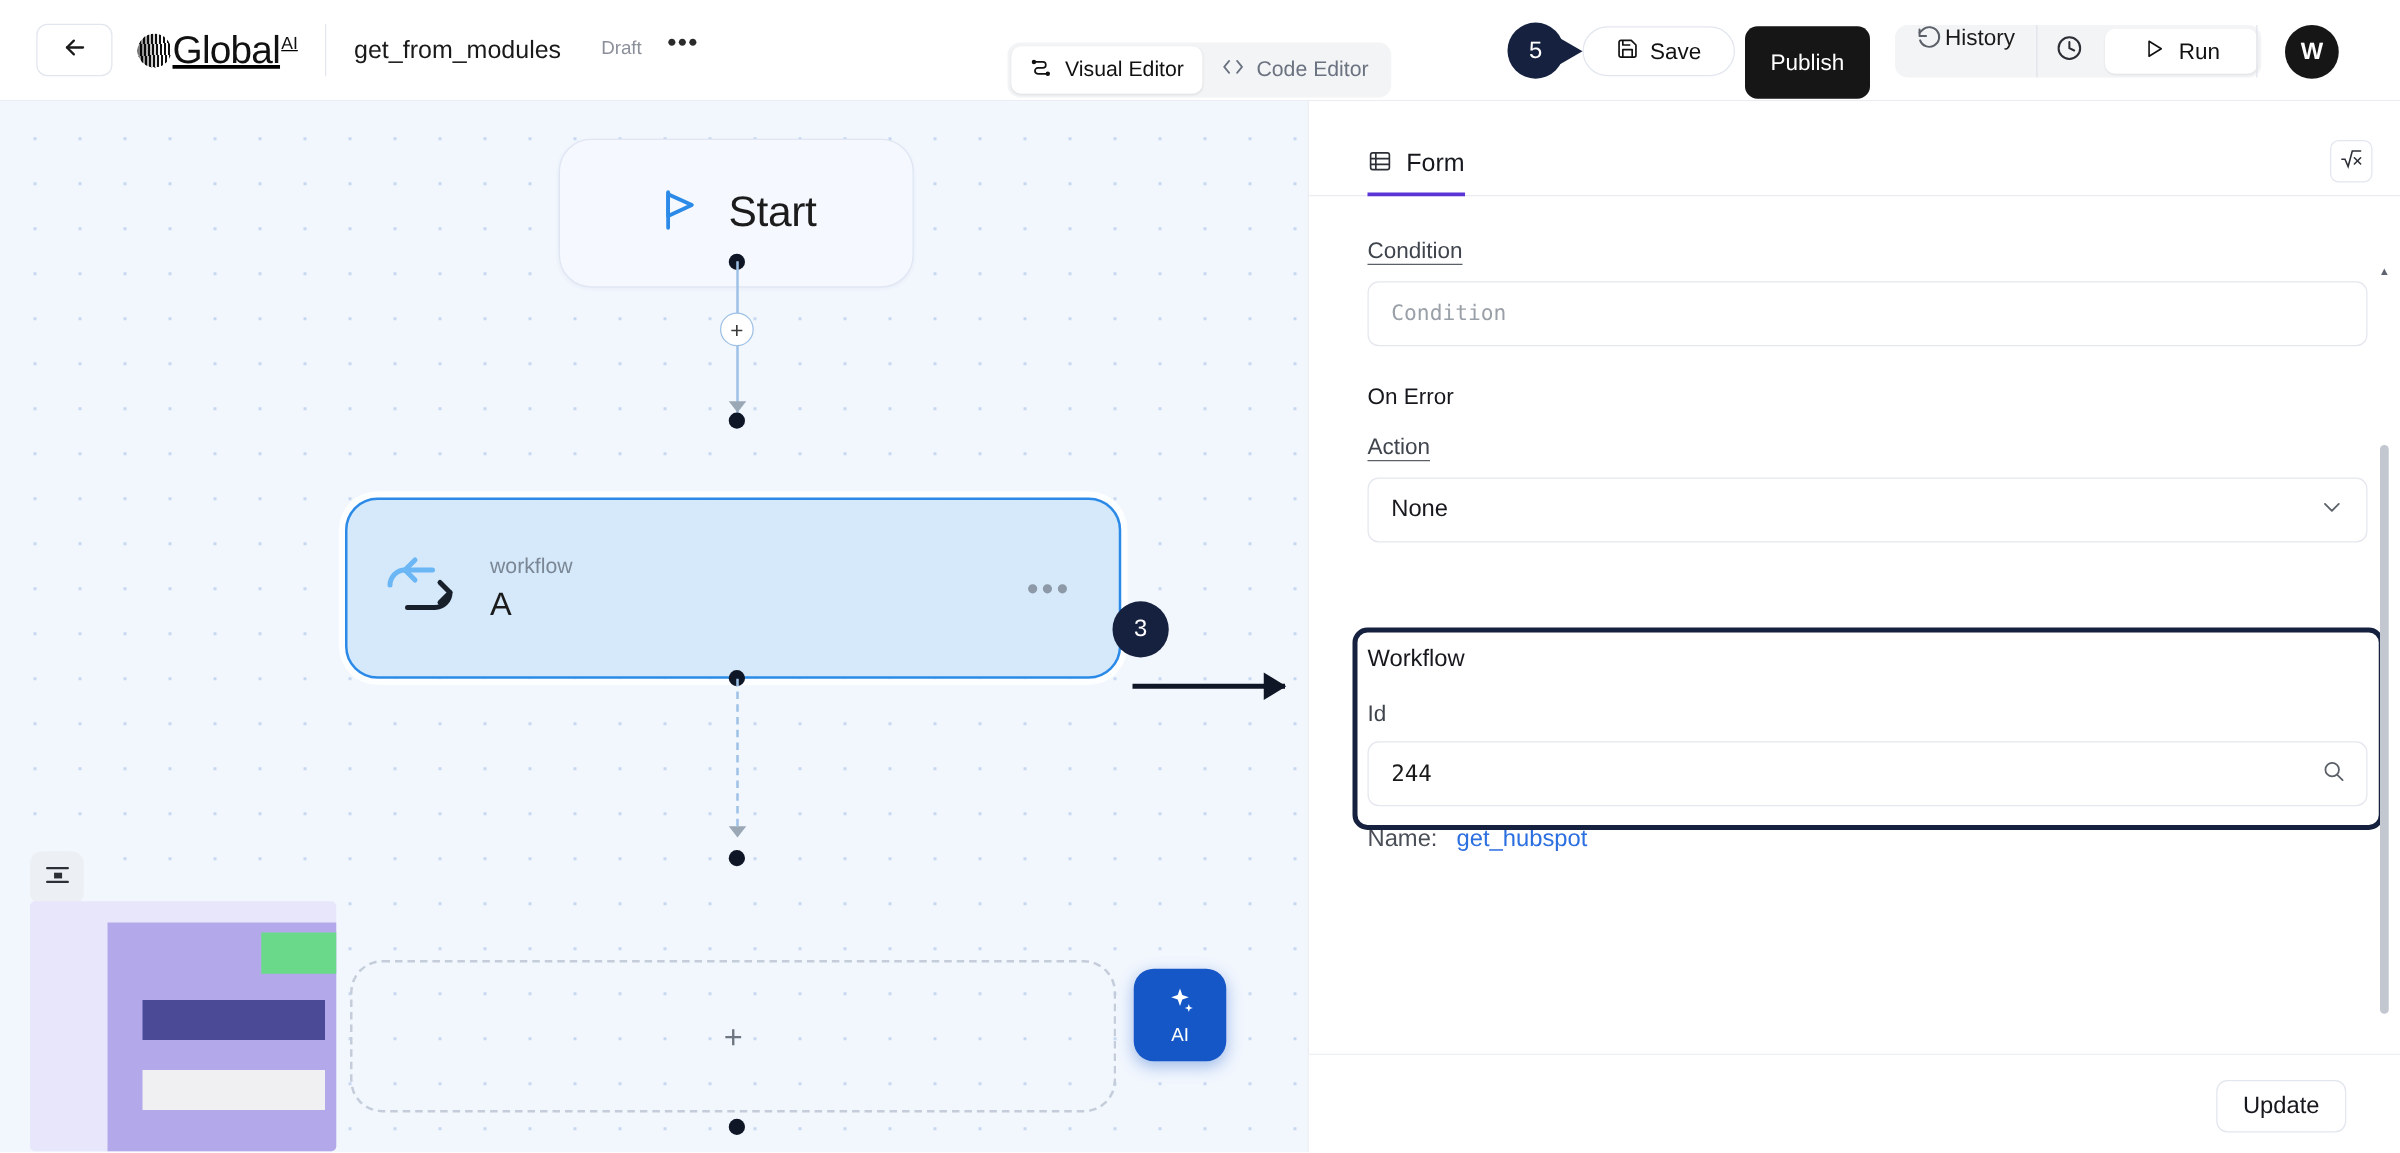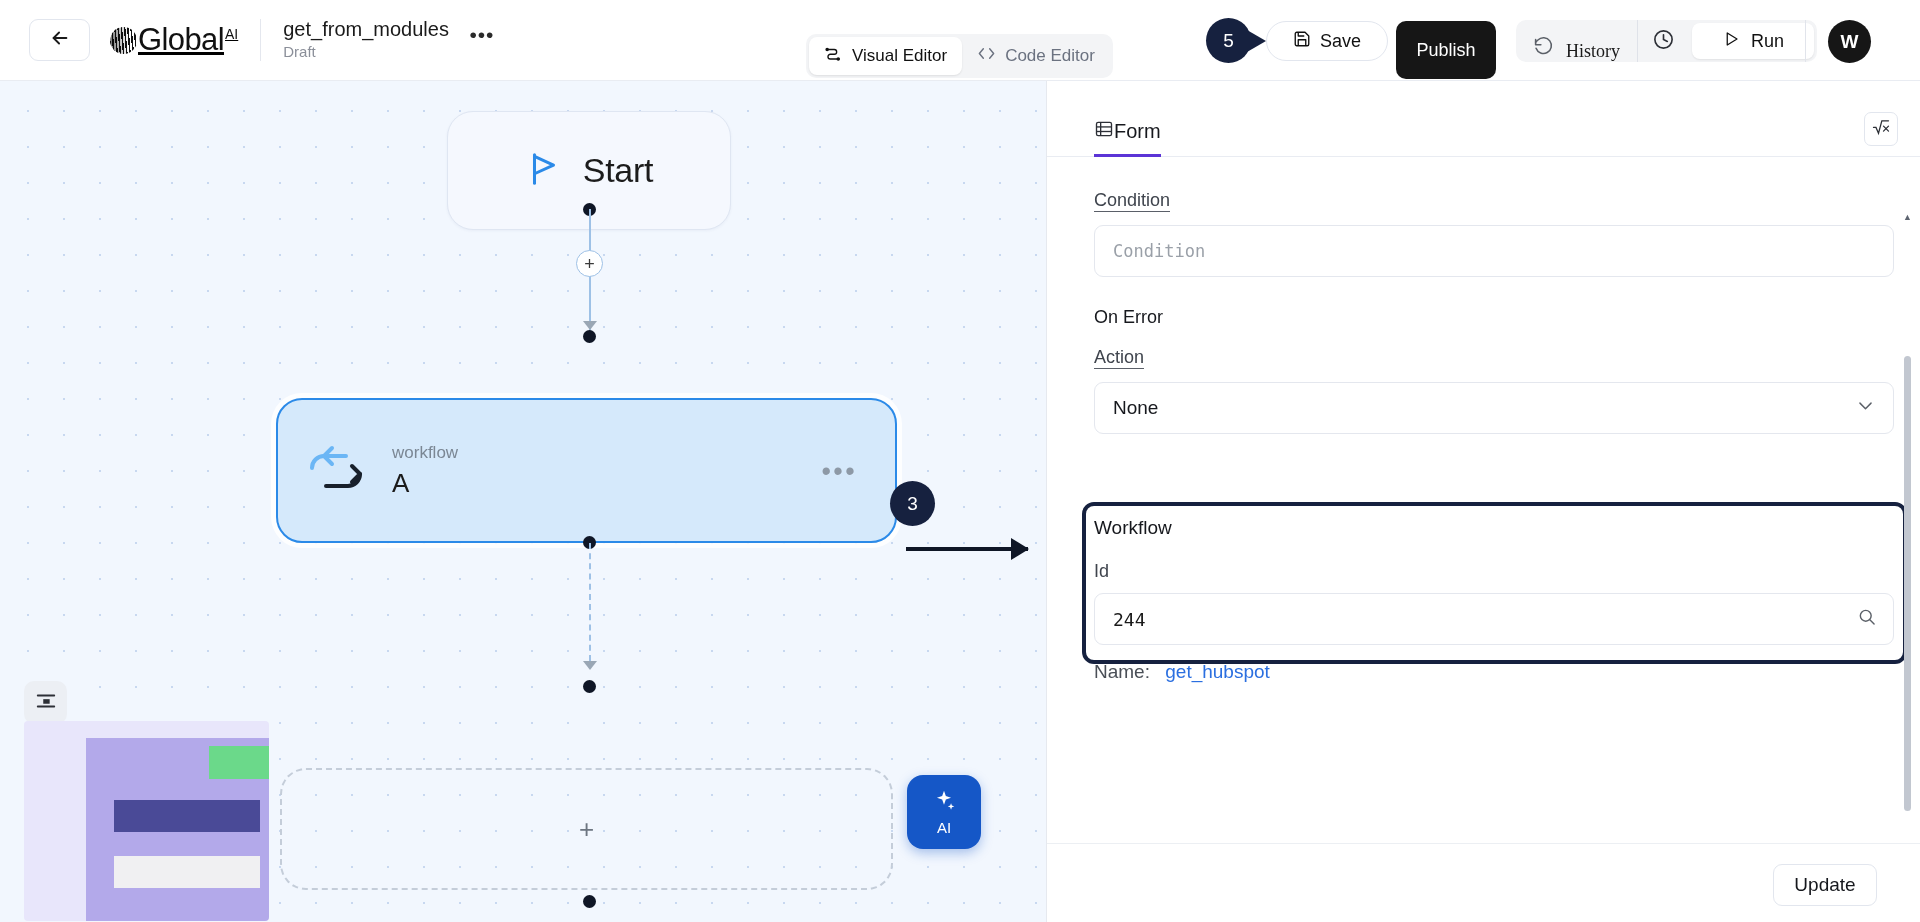--- a/index.html
+++ b/index.html
@@ -36,21 +36,21 @@
     content:""; position:absolute; inset:0; border-radius:50%;
     background: linear-gradient(90deg, rgba(0,0,0,.55), rgba(0,0,0,0) 70%);
   }
   .brand-name {
     font-size: 31px; letter-spacing: -.6px; color: #111; font-weight: 400;
   }
   .brand-sup { font-size: 14px; color: #111; margin-left: 1px; position: relative; top: -11px;}
   .hdr-sep {
     width: 1px; height: 42px; background: #e4e7ee; margin: 0 22px;
   }
-  .doc-meta { display: flex; flex-direction: column; justify-content: space-between; }
+  .doc-meta { display: flex; flex-direction: row; justify-content: space-between; gap: 32px; }
   .doc-title { font-size: 20px; color: #1a1a1a; font-weight: 400; line-height: 24px; }
   .doc-sub { font-size: 15px; color: #8b8f99; line-height: 22px; }
   .dots-btn {
     margin-left: 18px; width: 30px; height: 30px; border-radius: 6px;
     display: flex; align-items: center; justify-content: center;
     color: #2b2b2b; font-size: 21px; letter-spacing: 1px;
     cursor: pointer; background: transparent; border: none;
     line-height: 6px; padding-bottom: 10px;
   }
 
@@ -96,24 +96,23 @@
     background: #161616; color: #fff; border: none;
     font-size: 18px; cursor: pointer;
     display: flex; align-items: center; justify-content: center;
   }
   .hist-group {
     position: absolute; left: 1516px; top: 20px;
     height: 42px; background: #f3f4f6; border-radius: 10px;
     display: flex; align-items: center;
   }
   .hist-btn {
-    display: flex; align-items: flex-end; gap: 12px;
+    display: flex; align-items: flex-start; gap: 2px;
     padding: 0 17px; height: 42px; font-size: 18px; color: #1a1a1a;
     cursor: pointer;
-    font-family: Liberation Serif, serif;
   }
   .hist-div { width: 1px; height: 42px; background: #dfe2e9; }
   .clock-btn { display: flex; align-items: center; padding: 0 14px; height: 42px; cursor: pointer; }
   .run-btn {
     margin: 0 3px; height: 36px; width: 122px; background: #fff;
     border-radius: 8px; display: flex; align-items: center; justify-content: center;
     gap: 11px; font-size: 18px; color: #111; cursor: pointer;
     box-shadow: 0 1px 2px rgba(0,0,0,.08);
   }
   .hdr-sep2 { position: absolute; left: 1805px; top: 20px; width:1px; height:42px; background:#e1e4eb; }
@@ -227,21 +226,21 @@
   }
   .panel-title { font-size: 21px; color: #16181d; }
   .info-ico { cursor: pointer; }
 
   .tabbar {
     margin: 29px 0 0 0; border-bottom: 1px solid #e9ecf2;
     display: flex; align-items: center; padding-left: 47px;
     position: relative; height: 47px;
   }
   .tab {
-    display: flex; align-items: center; font-size: 20px; color: #16181d;
+    display: flex; align-items: center; gap: 11px; font-size: 20px; color: #16181d;
     height: 47px; cursor: pointer; border-bottom: 3px solid #5b34d6;
   }
   .fx-btn {
     position: absolute; right: 22px; top: 2px; width: 34px; height: 34px;
     border: 1px solid #e2e6ee; border-radius: 7px; background: #fff;
     display: flex; align-items: center; justify-content: center; cursor: pointer;
   }
 
   .panel-body { position: relative; padding: 0 40px 0 47px; height: 700px; }
   .fld-label {

